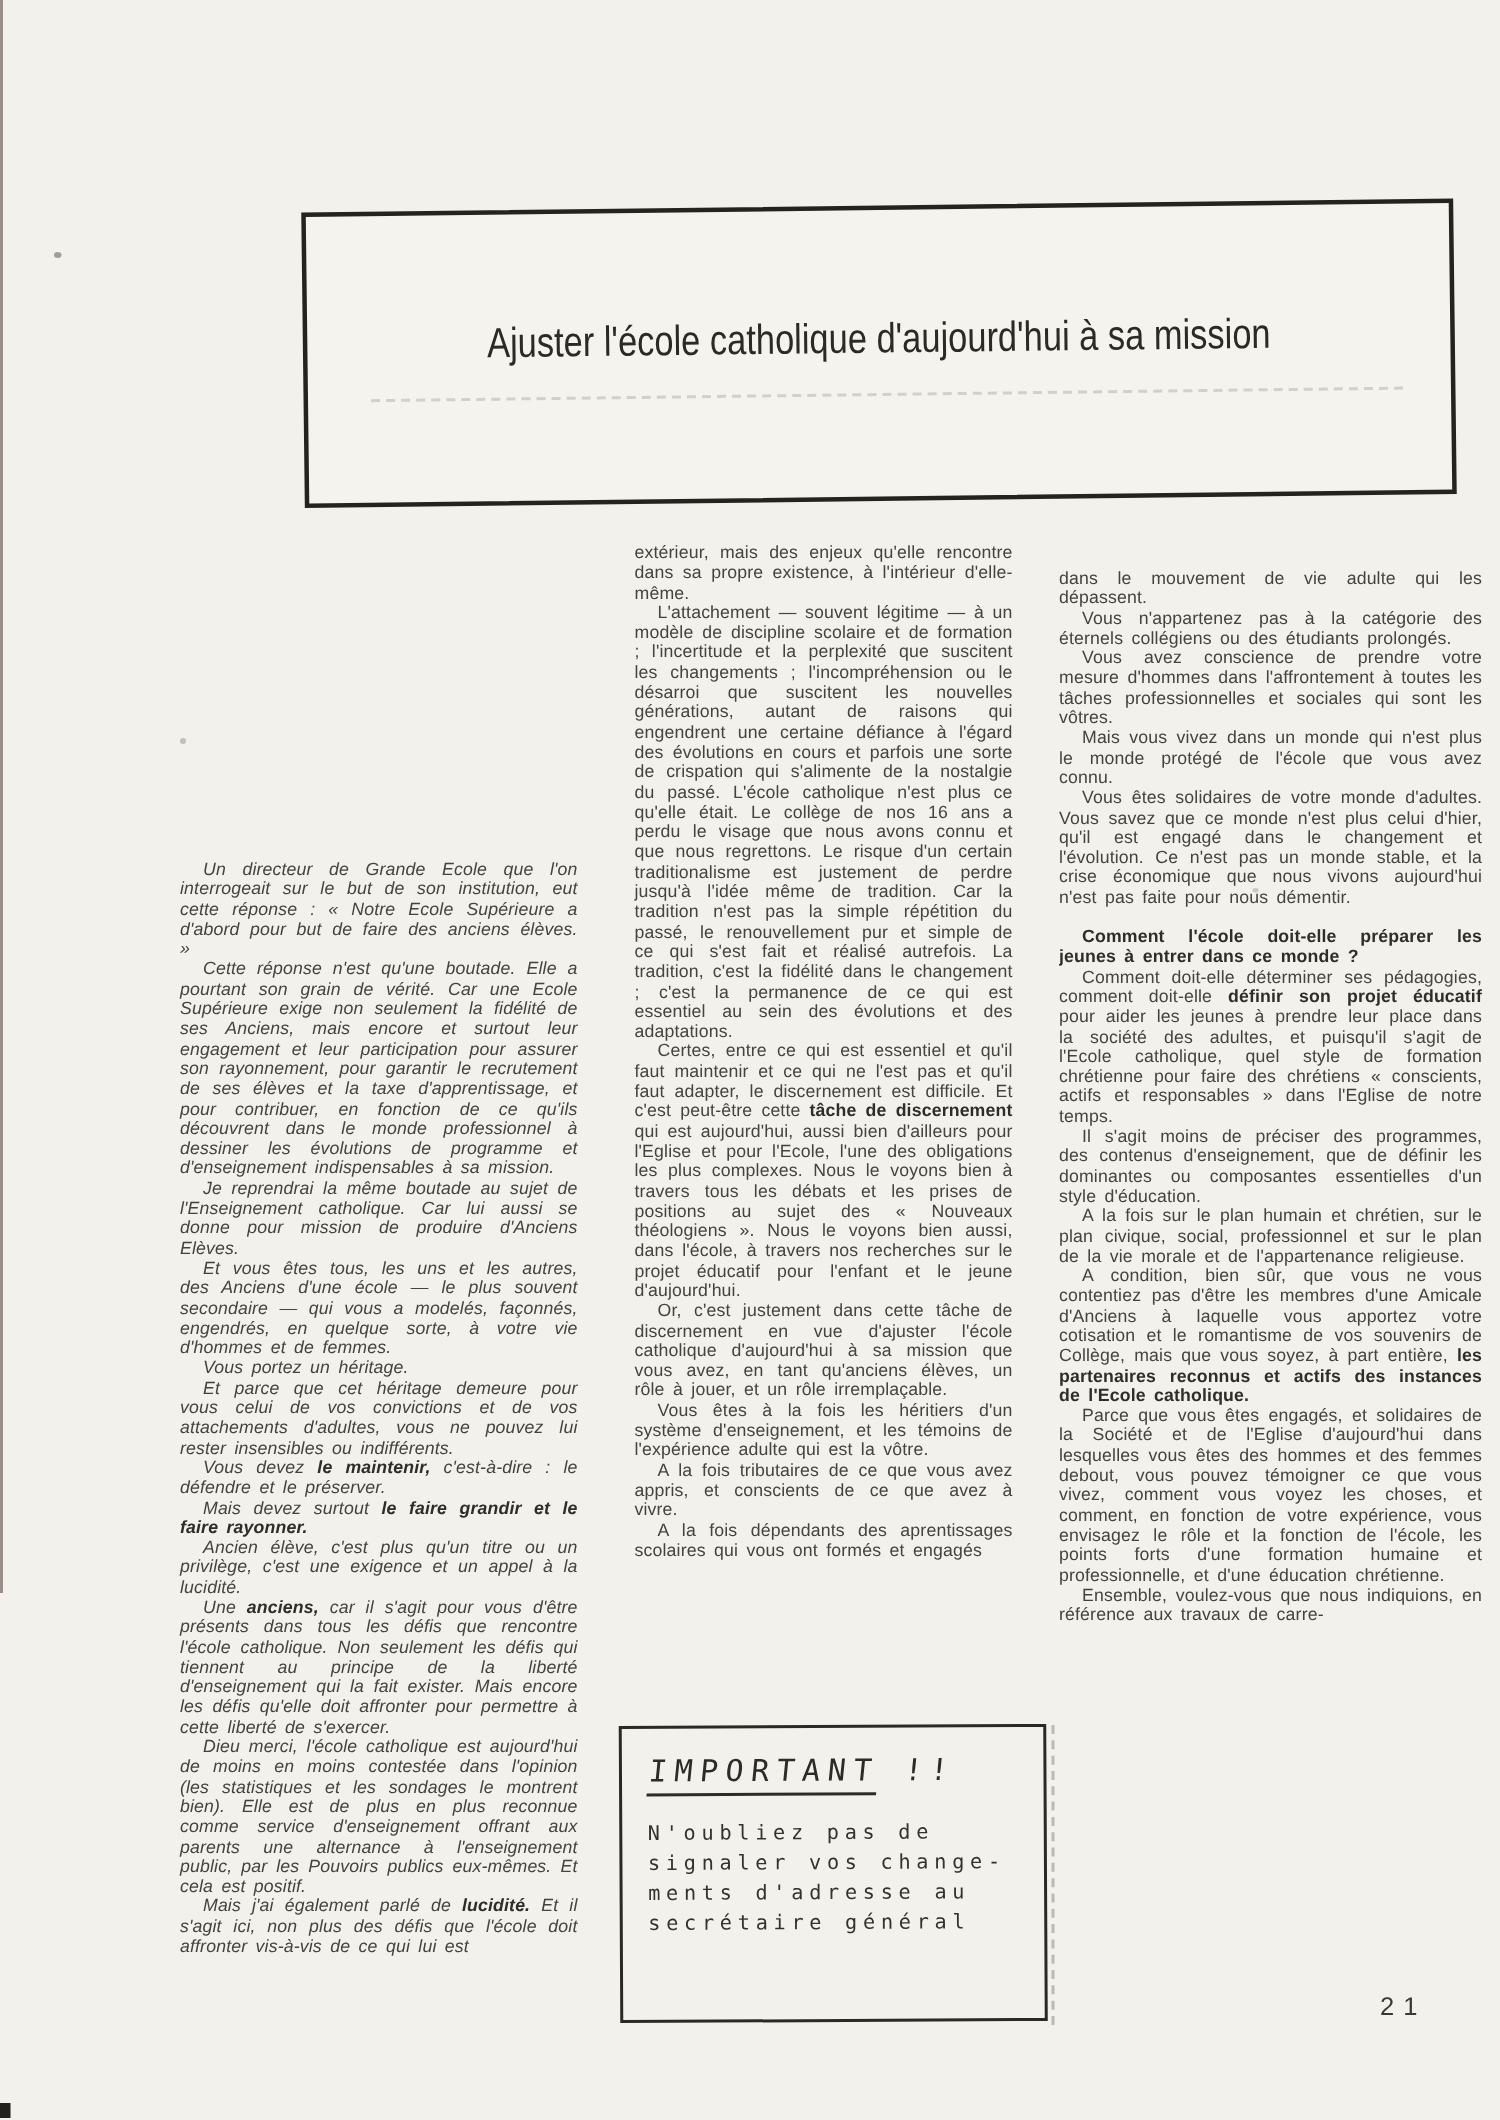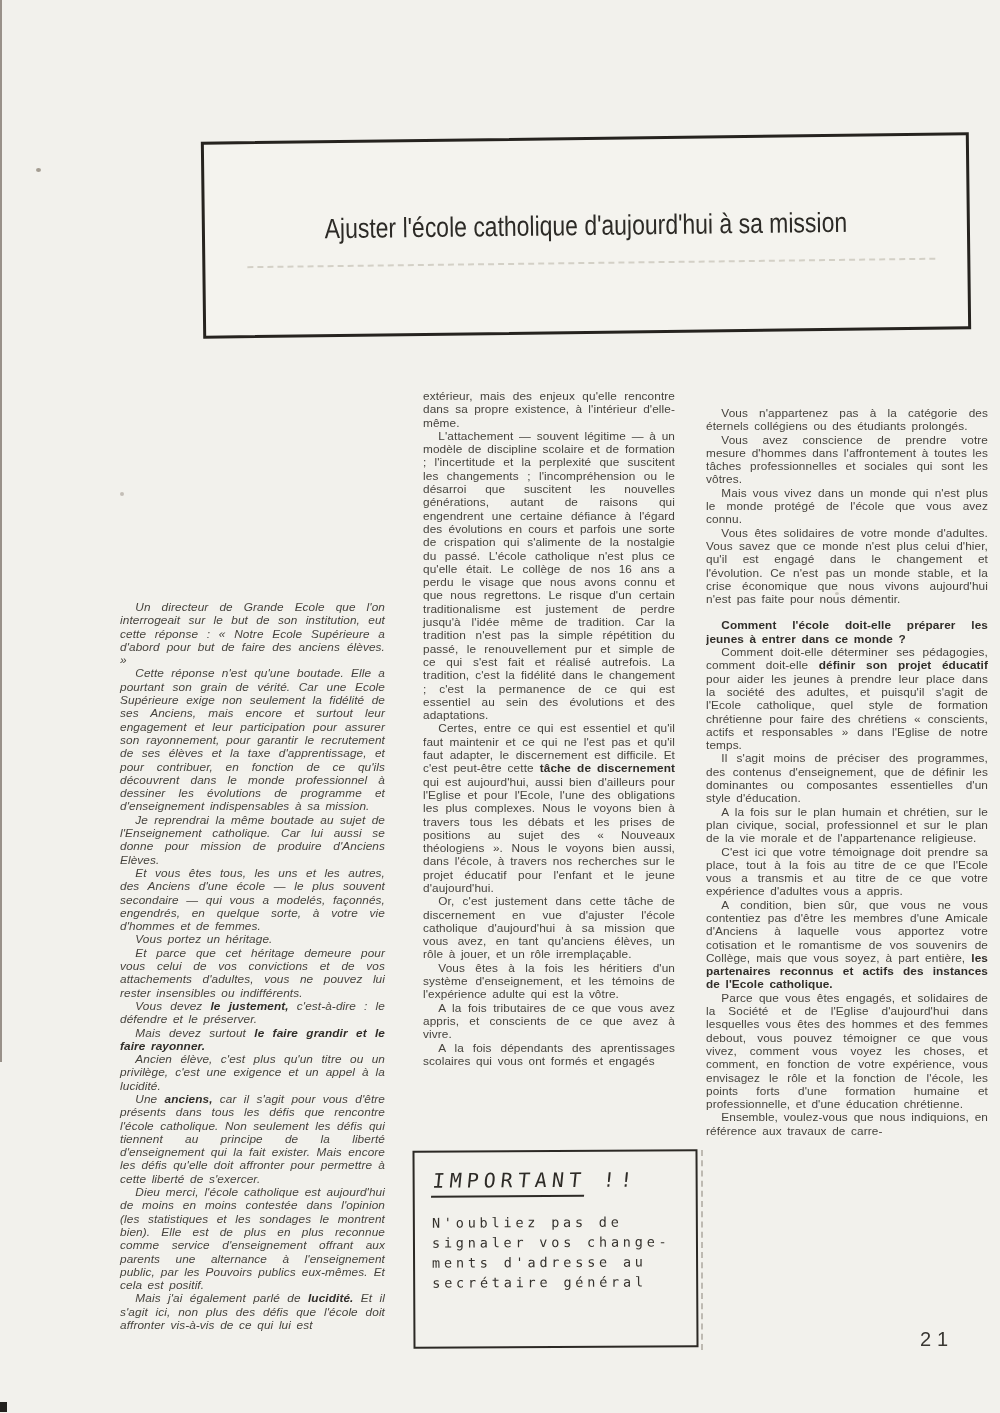--- a/index.html
+++ b/index.html
@@ -46,21 +46,20 @@
 
   
   .col{
     position:absolute;
     font-size:11.8px;
     line-height:13.3px;
     text-align:justify;
     color:#46433d;
     word-spacing:2.2px;
     letter-spacing:0.1px;
-    margin-top:28px;
   }
   .col p{margin:0;text-indent:1.3em;}
   .col p.no-indent{text-indent:0;}
   .col p.space-before{margin-top:13px;}
   .col b{font-weight:700;color:#302d29;}
   .col-1{left:120px;top:573px;width:265px;font-style:italic;}
   .col-2{left:423px;top:362px;width:252px;max-height:990px;}
   .col-3{left:706px;top:379px;width:282px;max-height:1020px;overflow:hidden;}
 
   
@@ -96,21 +95,21 @@
 
   
   .crease{
     position:absolute;left:701px;top:1150px;height:200px;width:0;
     border-left:2px dashed #a9a49a;opacity:.7;
   }
 
   
   .page-number{
     position:absolute;left:920px;top:1328px;
-    font-size:20px;letter-spacing:6px;color:#3a3833;
+    font-size:17px;letter-spacing:6px;color:#3a3833;
   }
 </style>
 </head>
 <body>
 
 <div class="page">
 
   <div class="edge-line"></div>
   <div class="corner-mark"></div>
   <div class="speck s1"></div>
@@ -122,46 +121,46 @@
     <div class="smudge"></div>
   </div>
 
   <div class="col col-1">
       <p><span>Un directeur de Grande Ecole que l'on interrogeait sur le but de son institution, eut cette réponse : « Notre Ecole Supérieure a d'abord pour but de faire des anciens élèves. »</span></p>
       <p><span>Cette réponse n'est qu'une boutade. Elle a pourtant son grain de vérité. Car une Ecole Supérieure exige non seulement la fidélité de ses Anciens, mais encore et surtout leur engagement et leur participation pour assurer son rayonnement, pour garantir le recrutement de ses élèves et la taxe d'apprentissage, et pour contribuer, en fonction de ce qu'ils découvrent dans le monde professionnel à dessiner les évolutions de programme et d'enseignement indispensables à sa mission.</span></p>
       <p><span>Je reprendrai la même boutade au sujet de l'Enseignement catholique. Car lui aussi se donne pour mission de produire d'Anciens Elèves.</span></p>
       <p><span>Et vous êtes tous, les uns et les autres, des Anciens d'une école — le plus souvent secondaire — qui vous a modelés, façonnés, engendrés, en quelque sorte, à votre vie d'hommes et de femmes.</span></p>
       <p><span>Vous portez un héritage.</span></p>
       <p><span>Et parce que cet héritage demeure pour vous celui de vos convictions et de vos attachements d'adultes, vous ne pouvez lui rester insensibles ou indifférents.</span></p>
-      <p><span>Vous devez </span><b>le justement,</b><span> c'est-à-dire : le défendre et le préserver.</span></p>
+      <p><span>Vous devez </span><b>le maintenir,</b><span> c'est-à-dire : le défendre et le préserver.</span></p>
       <p><span>Mais devez surtout </span><b>le faire grandir et le faire rayonner.</b></p>
       <p><span>Ancien élève, c'est plus qu'un titre ou un privilège, c'est une exigence et un appel à la lucidité.</span></p>
       <p><span>Une </span><b>anciens,</b><span> car il s'agit pour vous d'être présents dans tous les défis que rencontre l'école catholique. Non seulement les défis qui tiennent au principe de la liberté d'enseignement qui la fait exister. Mais encore les défis qu'elle doit affronter pour permettre à cette liberté de s'exercer.</span></p>
       <p><span>Dieu merci, l'école catholique est aujourd'hui de moins en moins contestée dans l'opinion (les statistiques et les sondages le montrent bien). Elle est de plus en plus reconnue comme service d'enseignement offrant aux parents une alternance à l'enseignement public, par les Pouvoirs publics eux-mêmes. Et cela est positif.</span></p>
       <p><span>Mais j'ai également parlé de </span><b>lucidité.</b><span> Et il s'agit ici, non plus des défis que l'école doit affronter vis-à-vis de ce qui lui est</span></p>
     </div>
   <div class="col col-2">
       <p class="no-indent"><span>extérieur, mais des enjeux qu'elle rencontre dans sa propre existence, à l'intérieur d'elle-même.</span></p>
       <p><span>L'attachement — souvent légitime — à un modèle de discipline scolaire et de formation ; l'incertitude et la perplexité que suscitent les changements ; l'incompréhension ou le désarroi que suscitent les nouvelles générations, autant de raisons qui engendrent une certaine défiance à l'égard des évolutions en cours et parfois une sorte de crispation qui s'alimente de la nostalgie du passé. L'école catholique n'est plus ce qu'elle était. Le collège de nos 16 ans a perdu le visage que nous avons connu et que nous regrettons. Le risque d'un certain traditionalisme est justement de perdre jusqu'à l'idée même de tradition. Car la tradition n'est pas la simple répétition du passé, le renouvellement pur et simple de ce qui s'est fait et réalisé autrefois. La tradition, c'est la fidélité dans le changement ; c'est la permanence de ce qui est essentiel au sein des évolutions et des adaptations.</span></p>
       <p><span>Certes, entre ce qui est essentiel et qu'il faut maintenir et ce qui ne l'est pas et qu'il faut adapter, le discernement est difficile. Et c'est peut-être cette </span><b>tâche de discernement</b><span> qui est aujourd'hui, aussi bien d'ailleurs pour l'Eglise et pour l'Ecole, l'une des obligations les plus complexes. Nous le voyons bien à travers tous les débats et les prises de positions au sujet des « Nouveaux théologiens ». Nous le voyons bien aussi, dans l'école, à travers nos recherches sur le projet éducatif pour l'enfant et le jeune d'aujourd'hui.</span></p>
       <p><span>Or, c'est justement dans cette tâche de discernement en vue d'ajuster l'école catholique d'aujourd'hui à sa mission que vous avez, en tant qu'anciens élèves, un rôle à jouer, et un rôle irremplaçable.</span></p>
       <p><span>Vous êtes à la fois les héritiers d'un système d'enseignement, et les témoins de l'expérience adulte qui est la vôtre.</span></p>
       <p><span>A la fois tributaires de ce que vous avez appris, et conscients de ce que avez à vivre.</span></p>
       <p><span>A la fois dépendants des aprentissages scolaires qui vous ont formés et engagés</span></p>
     </div>
   <div class="col col-3">
+      <p class="no-indent"><span>dans le mouvement de vie adulte qui les dépassent.</span></p>
       <p><span>Vous n'appartenez pas à la catégorie des éternels collégiens ou des étudiants prolongés.</span></p>
       <p><span>Vous avez conscience de prendre votre mesure d'hommes dans l'affrontement à toutes les tâches professionnelles et sociales qui sont les vôtres.</span></p>
       <p><span>Mais vous vivez dans un monde qui n'est plus le monde protégé de l'école que vous avez connu.</span></p>
       <p><span>Vous êtes solidaires de votre monde d'adultes. Vous savez que ce monde n'est plus celui d'hier, qu'il est engagé dans le changement et l'évolution. Ce n'est pas un monde stable, et la crise économique que nous vivons aujourd'hui n'est pas faite pour nous démentir.</span></p>
       <p class="space-before"><b>Comment l'école doit-elle préparer les jeunes à entrer dans ce monde ?</b></p>
       <p><span>Comment doit-elle déterminer ses pédagogies, comment doit-elle </span><b>définir son projet éducatif</b><span> pour aider les jeunes à prendre leur place dans la société des adultes, et puisqu'il s'agit de l'Ecole catholique, quel style de formation chrétienne pour faire des chrétiens « conscients, actifs et responsables » dans l'Eglise de notre temps.</span></p>
       <p><span>Il s'agit moins de préciser des programmes, des contenus d'enseignement, que de définir les dominantes ou composantes essentielles d'un style d'éducation.</span></p>
       <p><span>A la fois sur le plan humain et chrétien, sur le plan civique, social, professionnel et sur le plan de la vie morale et de l'appartenance religieuse.</span></p>
-      <p><span>C'est ici que votre témoignage doit prendre sa place, tout à la fois au titre de ce que l'Ecole vous a transmis et au titre de ce que votre expérience d'adultes vous a appris.</span></p>
       <p><span>A condition, bien sûr, que vous ne vous contentiez pas d'être les membres d'une Amicale d'Anciens à laquelle vous apportez votre cotisation et le romantisme de vos souvenirs de Collège, mais que vous soyez, à part entière, </span><b>les partenaires reconnus et actifs des instances de l'Ecole catholique.</b></p>
       <p><span>Parce que vous êtes engagés, et solidaires de la Société et de l'Eglise d'aujourd'hui dans lesquelles vous êtes des hommes et des femmes debout, vous pouvez témoigner ce que vous vivez, comment vous voyez les choses, et comment, en fonction de votre expérience, vous envisagez le rôle et la fonction de l'école, les points forts d'une formation humaine et professionnelle, et d'une éducation chrétienne.</span></p>
       <p><span>Ensemble, voulez-vous que nous indiquions, en référence aux travaux de carre-</span></p>
     </div>
 
   <div class="crease"></div>
 
   <div class="important-box">
     <div class="important-heading">
       <span class="underlined">IMPORTANT</span><span> !!</span>

